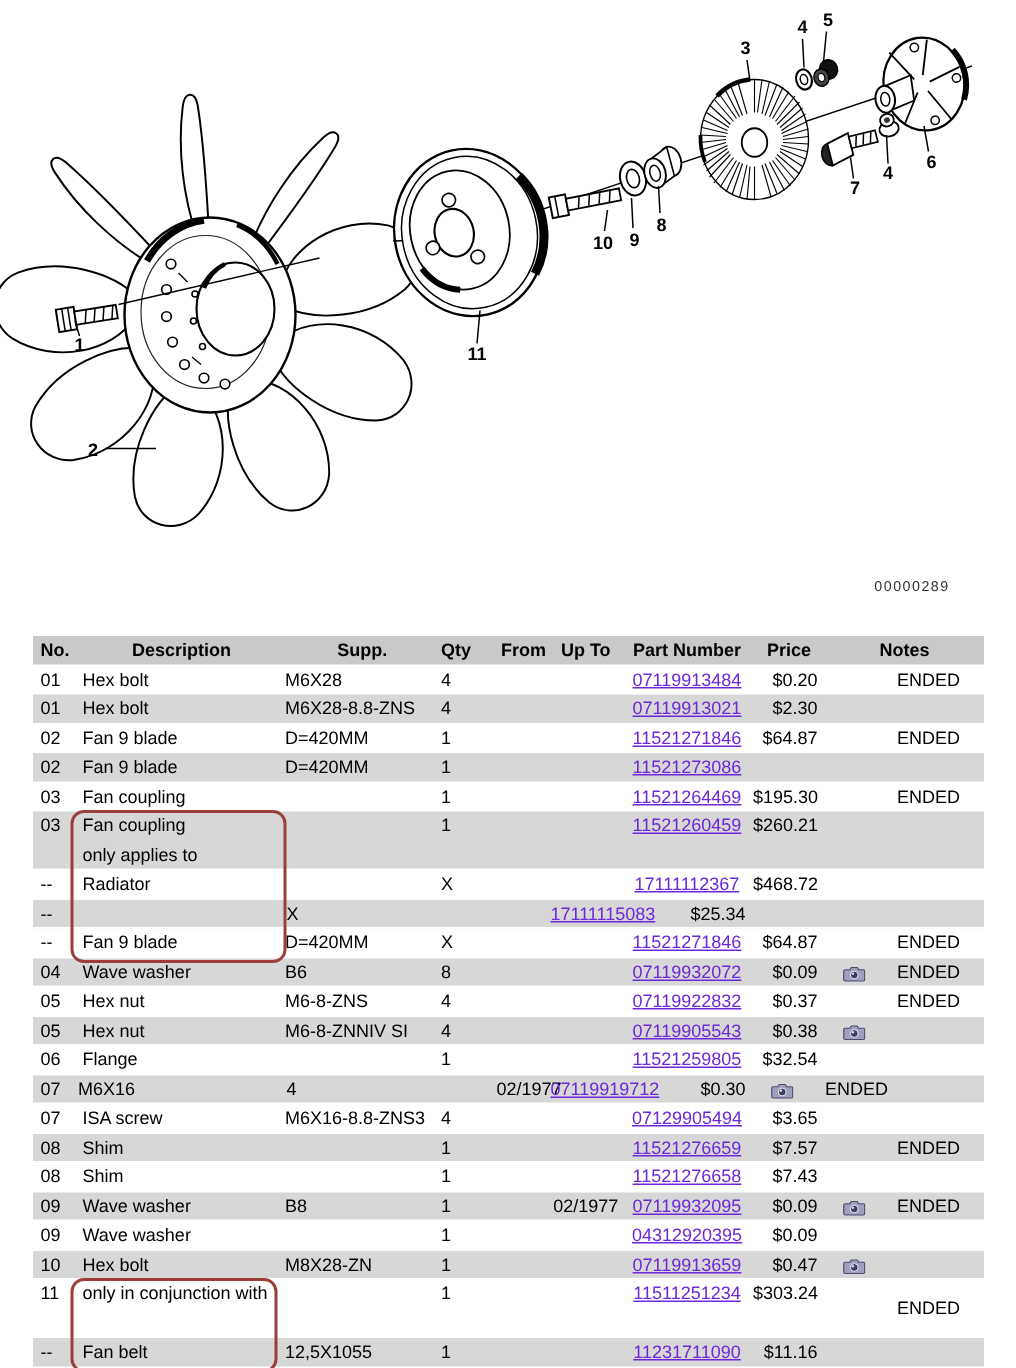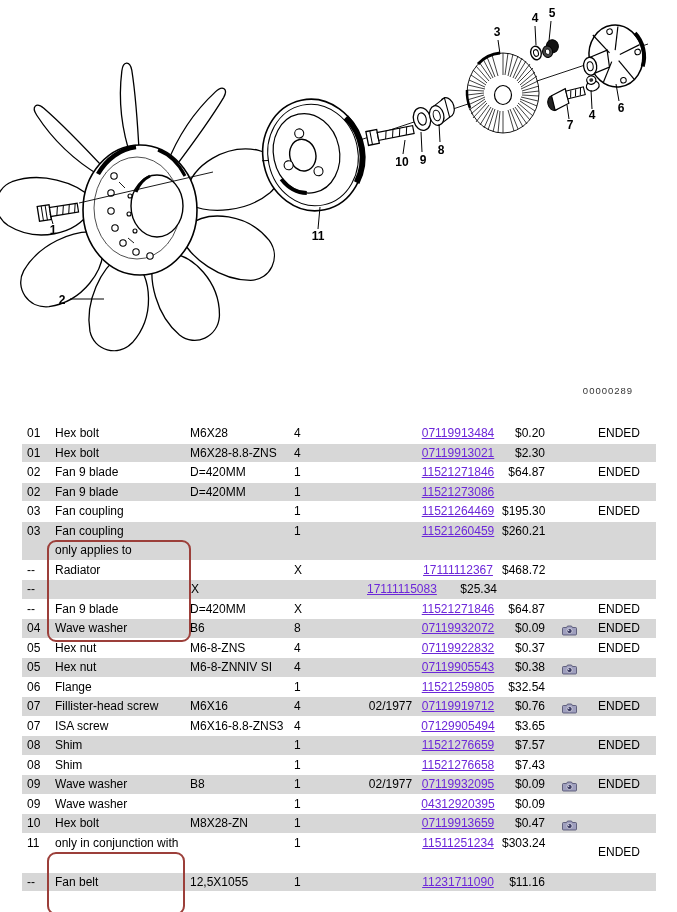--- a/index.html
+++ b/index.html
@@ -261,20 +261,31 @@
       <text class="co-label" x="552" y="17">5</text>
       <text class="co-label" x="570" y="129">7</text>
       <text class="co-label" x="592" y="119">4</text>
       <text class="co-label" x="621" y="112">6</text>
 
       <text class="plate" x="608" y="394">00000289</text>
     </svg>
   </div>
 
   <div class="ptable">
+    <div class="thead">
+      <div class="tc h-no">No.</div>
+      <div class="tc h-desc">Description</div>
+      <div class="tc h-supp">Supp.</div>
+      <div class="tc h-qty">Qty</div>
+      <div class="tc h-from">From</div>
+      <div class="tc h-upto">Up To</div>
+      <div class="tc h-part">Part Number</div>
+      <div class="tc h-price">Price</div>
+      <div class="tc h-notes">Notes</div>
+    </div>
     <div>
         <div class="trow plain">
           <div class="tc c-no">01</div>
           <div class="tc c-desc">
             <div class="dline">Hex bolt</div>
           </div>
           <div class="tc c-supp">M6X28</div>
           <div class="tc c-qty">4</div>
           <div class="tc c-from"></div>
           <div class="tc c-upto"></div>
@@ -478,29 +489,26 @@
           <div class="tc c-upto"></div>
           <div class="tc c-part"><a href="#" class="plink">11521259805</a></div>
           <div class="tc c-price">$32.54</div>
           <div class="tc c-notes">
             <span class="camslot"></span>
             <span class="notetxt"></span>
           </div>
         </div>
         <div class="trow shade">
           <div class="tc c-no">07</div>
-          <div class="tc c-desc">
-            <div class="dline">Fillister-head screw</div>
-          </div>
           <div class="tc c-supp">M6X16</div>
           <div class="tc c-qty">4</div>
           <div class="tc c-from"></div>
           <div class="tc c-upto">02/1977</div>
           <div class="tc c-part"><a href="#" class="plink">07119919712</a></div>
-          <div class="tc c-price">$0.76</div>
+          <div class="tc c-price">$0.30</div>
           <div class="tc c-notes">
             <span class="camslot"><svg width="15" height="12" viewBox="0 0 15 12">
                 <path d="M1.5 3.5 h3 l1 -1.5 h4 l1 1.5 h3 a1 1 0 0 1 1 1 v5.5 a1 1 0 0 1 -1 1 h-12 a1 1 0 0 1 -1 -1 v-5.5 a1 1 0 0 1 1 -1 z" fill="#9f9fbe" stroke="#4a4a6a" stroke-width="0.8"></path>
                 <circle cx="7.5" cy="7" r="2.6" fill="#3c3c64" stroke="#ffffff" stroke-width="0.6"></circle>
                 <circle cx="6.6" cy="6.2" r="0.8" fill="#dcdcf0"></circle>
               </svg></span>
             <span class="notetxt">ENDED</span>
           </div>
         </div>
         <div class="trow plain">

